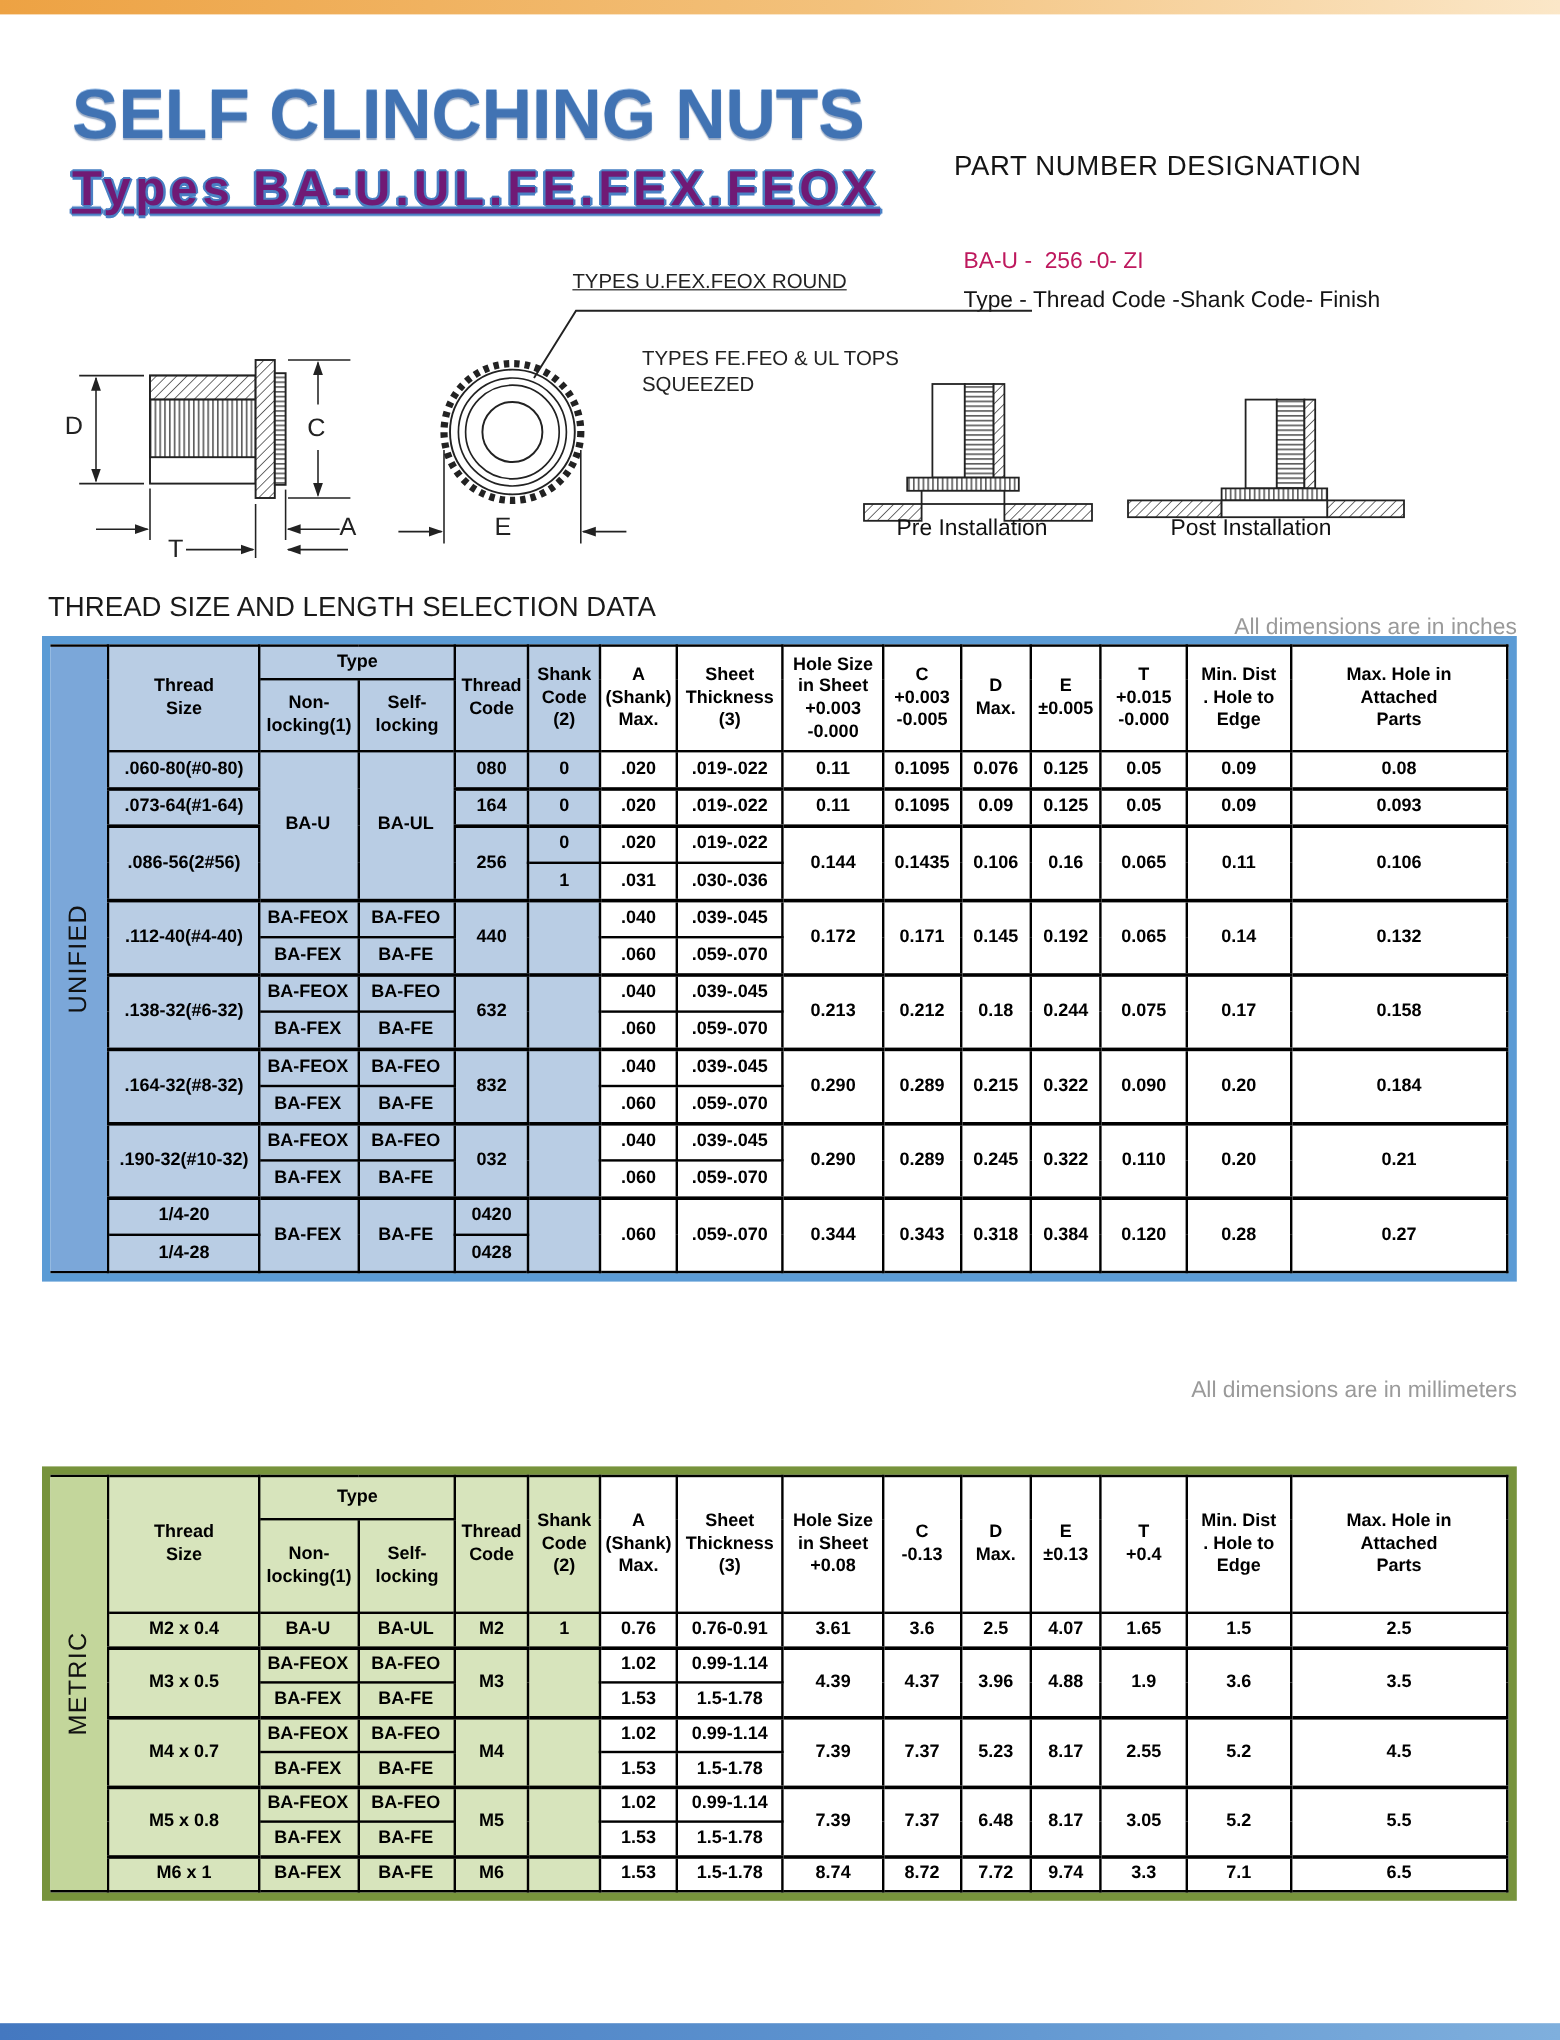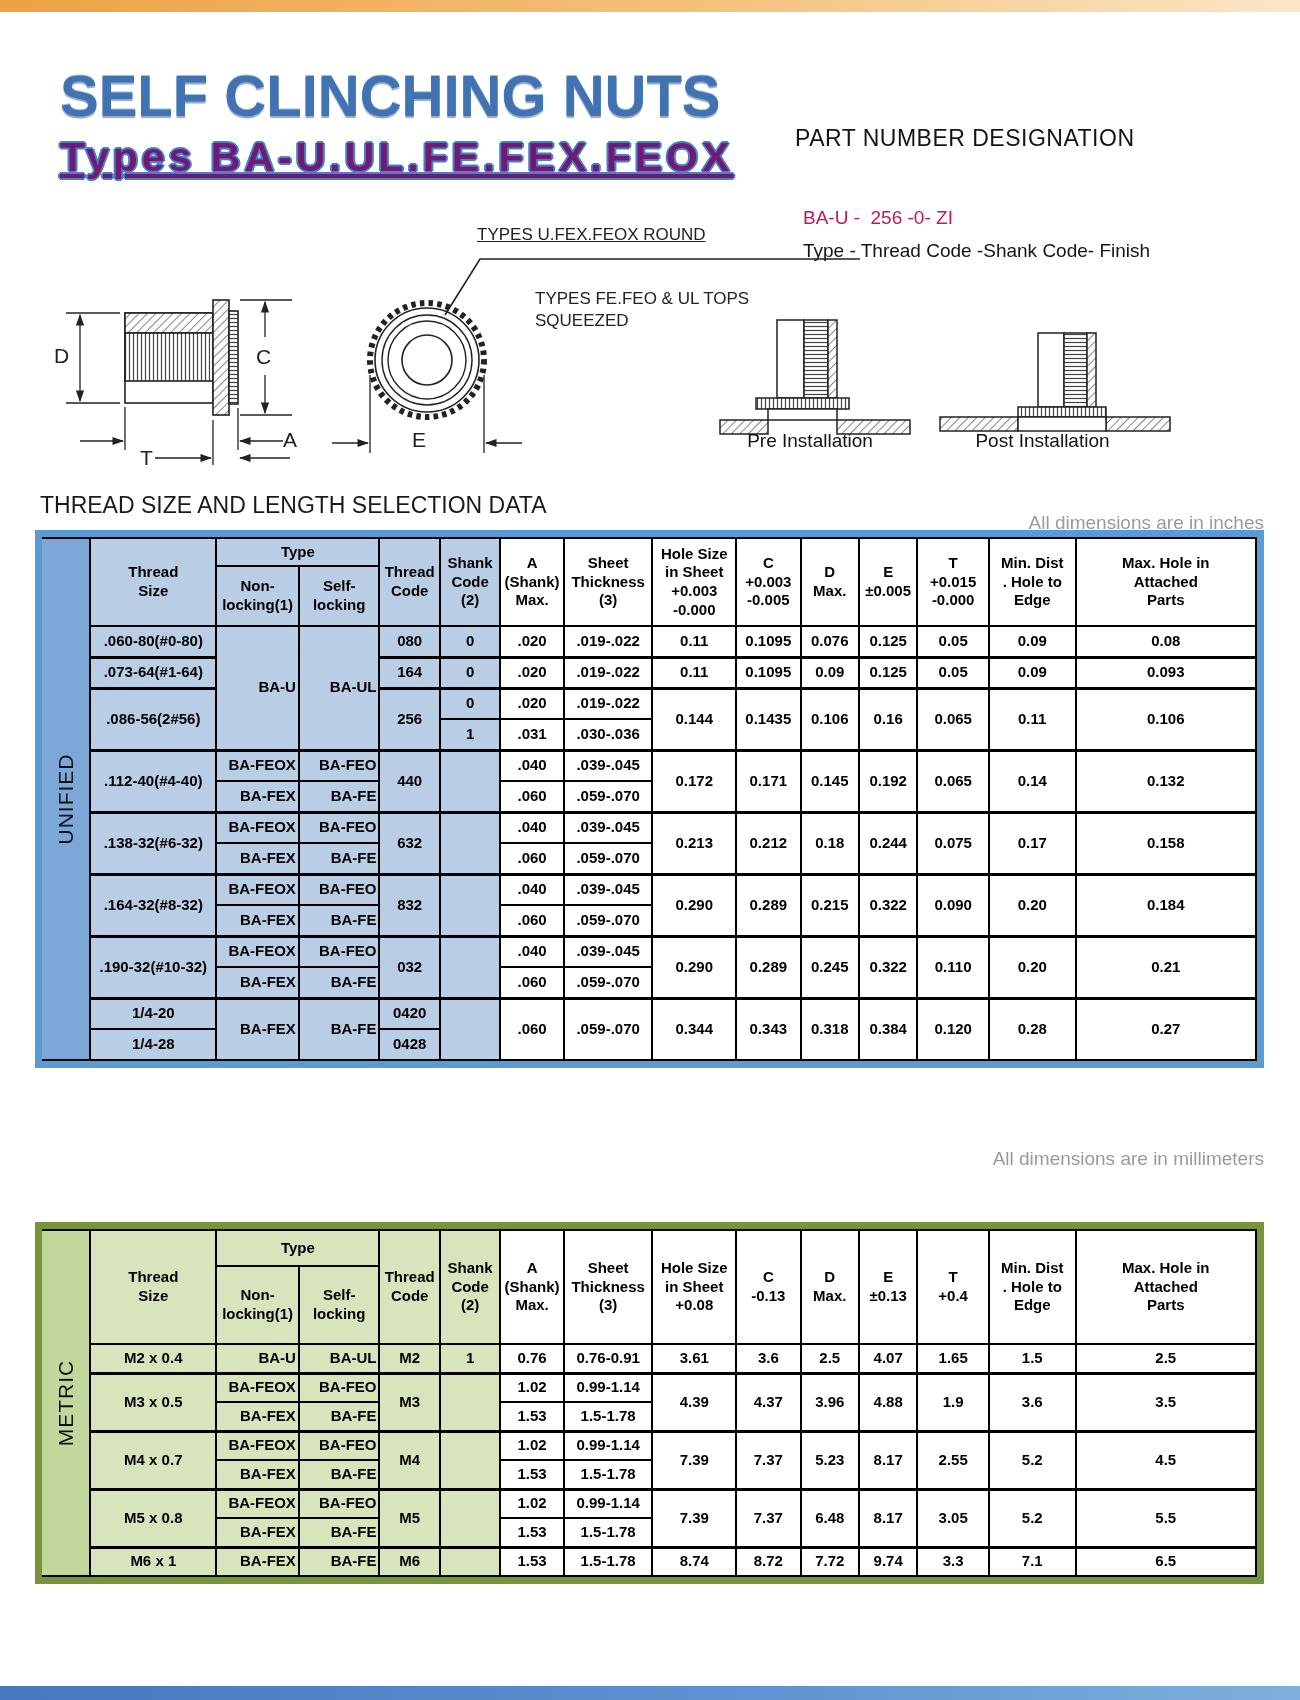--- a/index.html
+++ b/index.html
@@ -37,21 +37,21 @@
 
   
   .tbl-wrap{width:1215px;background:#fff;}
   #unified-wrap{left:35px;top:530px;border:7px solid #5b9bd5;}
   #metric-wrap{left:35px;top:1222px;border:7px solid #77933c;}
   table{border-collapse:collapse;table-layout:fixed;width:100%;
         font-family:"Liberation Sans",sans-serif;font-size:15px;font-weight:700;}
   td,th{border:2px solid #000;text-align:center;vertical-align:middle;
         white-space:pre-line;background:#fff;padding:0 2px;line-height:1.25;}
   tr.gt td,tr.gt th{border-top-width:3px;}
-  td.type-cell{text-align:right;padding-left:0;}
+  td.type-cell{text-align:center;padding-left:0;}
   
   #unified-wrap td.b,#unified-wrap th.b{background:#b9cde4;}
   #unified-wrap td.side{background:#7ba7d9;border-left:none;}
   
   #metric-wrap td.b,#metric-wrap th.b{background:#d7e4bc;}
   #metric-wrap td.side{background:#c3d69b;border-left:none;}
   td.side{position:relative;}
   .vlabel{position:absolute;left:50%;top:50%;transform:translate(-50%,-50%) rotate(-90deg);
           font-size:21px;font-weight:400;letter-spacing:1px;color:#111;white-space:nowrap;}
   #unified-wrap tr{height:31px;}

